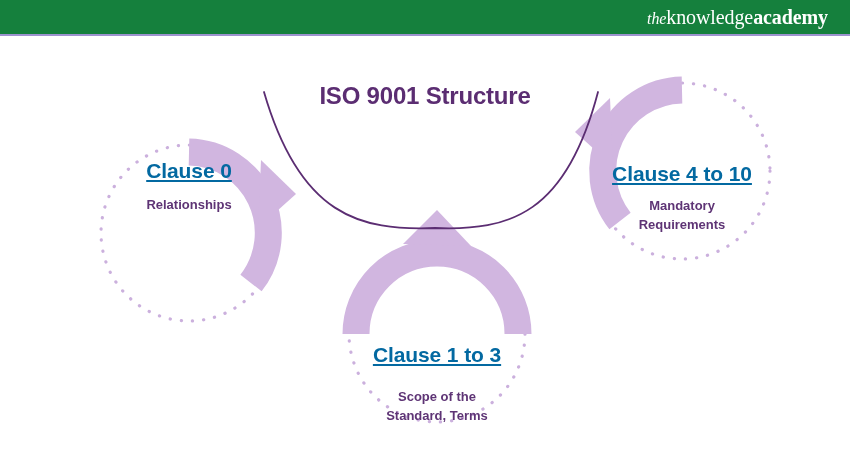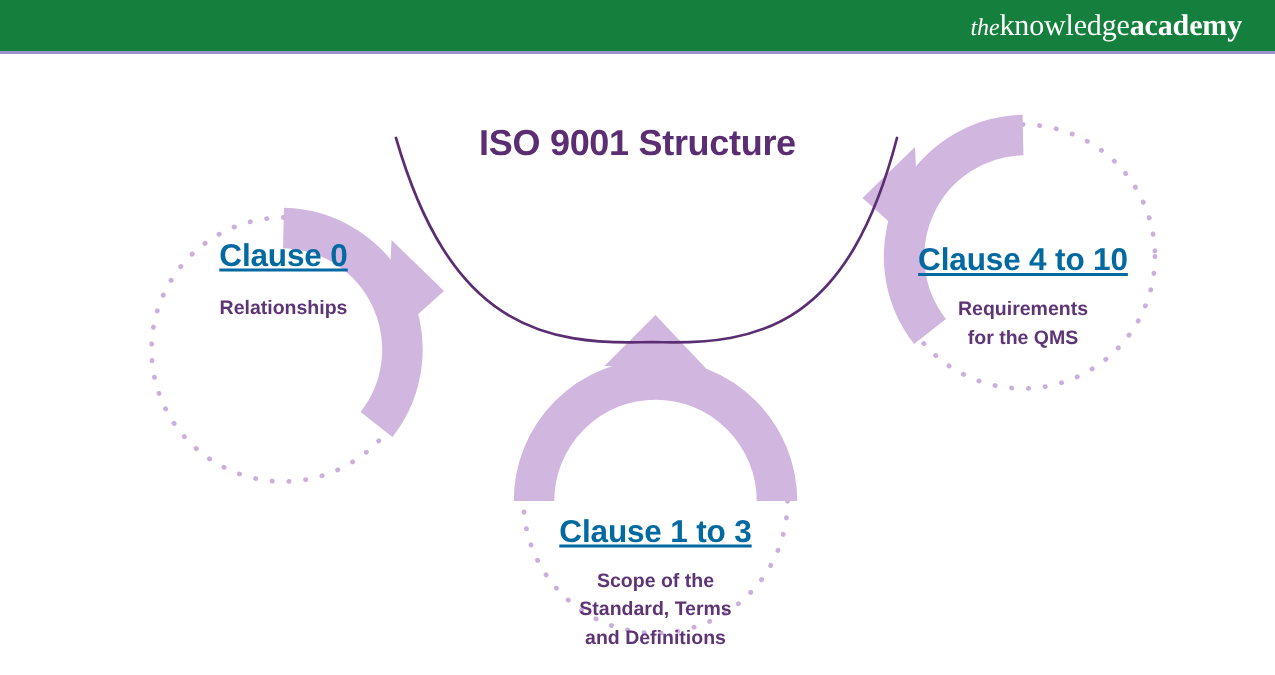--- a/index.html
+++ b/index.html
@@ -113,21 +113,21 @@
 
   #node-left  { left: 97px;  top: 107px; width: 184px; }
   #node-right { left: 589px; top: 78px;  width: 186px; }
   #node-bottom{ left: 347px; top: 242px; width: 180px; text-align: center; }
 
   #node-left  .node-heading { margin-top: 16px; }
   #node-right .node-heading { margin-top: 48px; }
   #node-bottom .node-heading{ margin-top: 65px; }
 
   #node-right .node-body  { margin-top: 11px; }
-  #node-bottom .node-body { margin-top: 11px; }
+  #node-bottom .node-body { margin-top: 21px; }
 </style>
 </head>
 <body>
 
 <div class="header-band">
   <div class="brand-logo">
     <span class="brand-the">the</span><span class="brand-knowledge">knowledge</span><span class="brand-academy">academy</span>
   </div>
 </div>
 <div class="header-underline"></div>
@@ -167,27 +167,26 @@
   <div class="node-text" id="node-left">
     <div class="node-heading">Clause 0</div>
     <div class="node-body">
       <div>Relationships</div>
     </div>
   </div>
 
   <div class="node-text" id="node-right">
     <div class="node-heading">Clause 4 to 10</div>
     <div class="node-body">
+      <div>Mandatory</div>
       <div>Requirements</div>
-      <div>for the QMS</div>
     </div>
   </div>
 
   <div class="node-text" id="node-bottom">
     <div class="node-heading">Clause 1 to 3</div>
     <div class="node-body">
       <div>Scope of the</div>
       <div>Standard, Terms</div>
-      <div>and Definitions</div>
     </div>
   </div>
 
 </div>
 
 </body></html>

